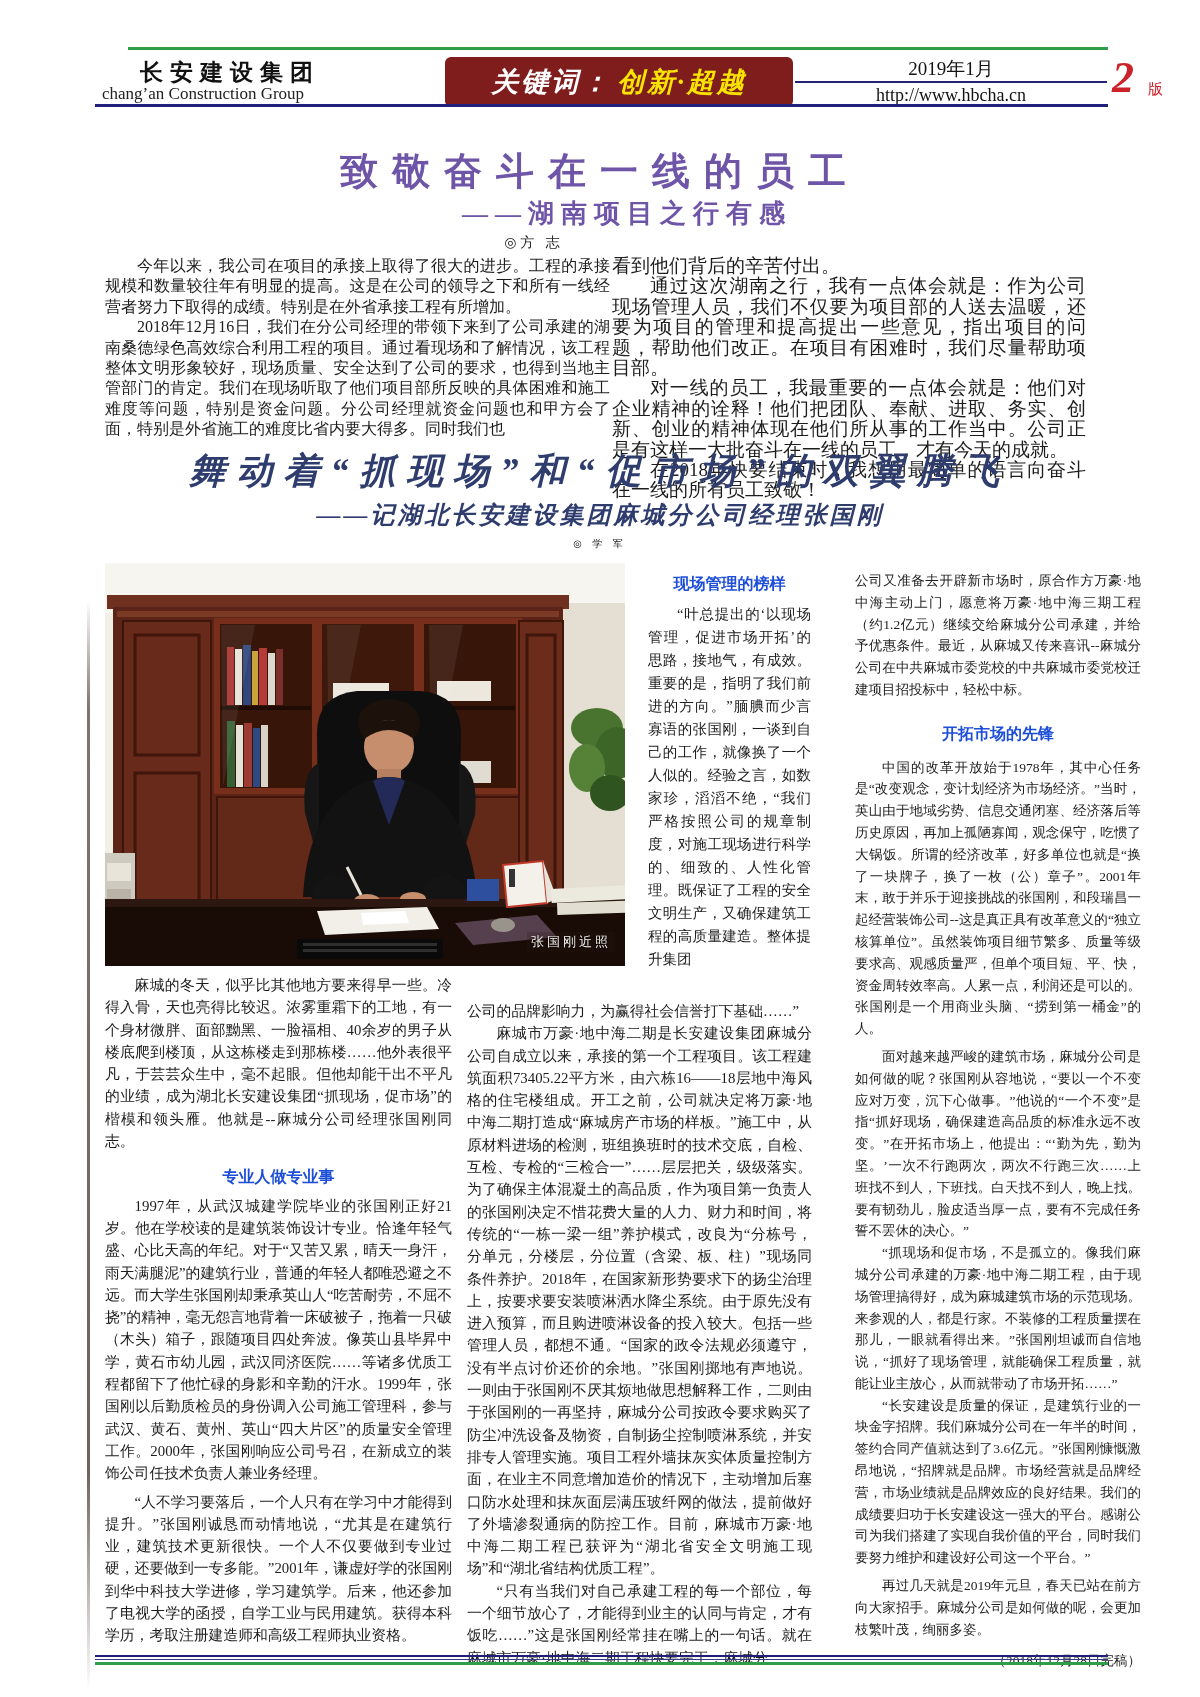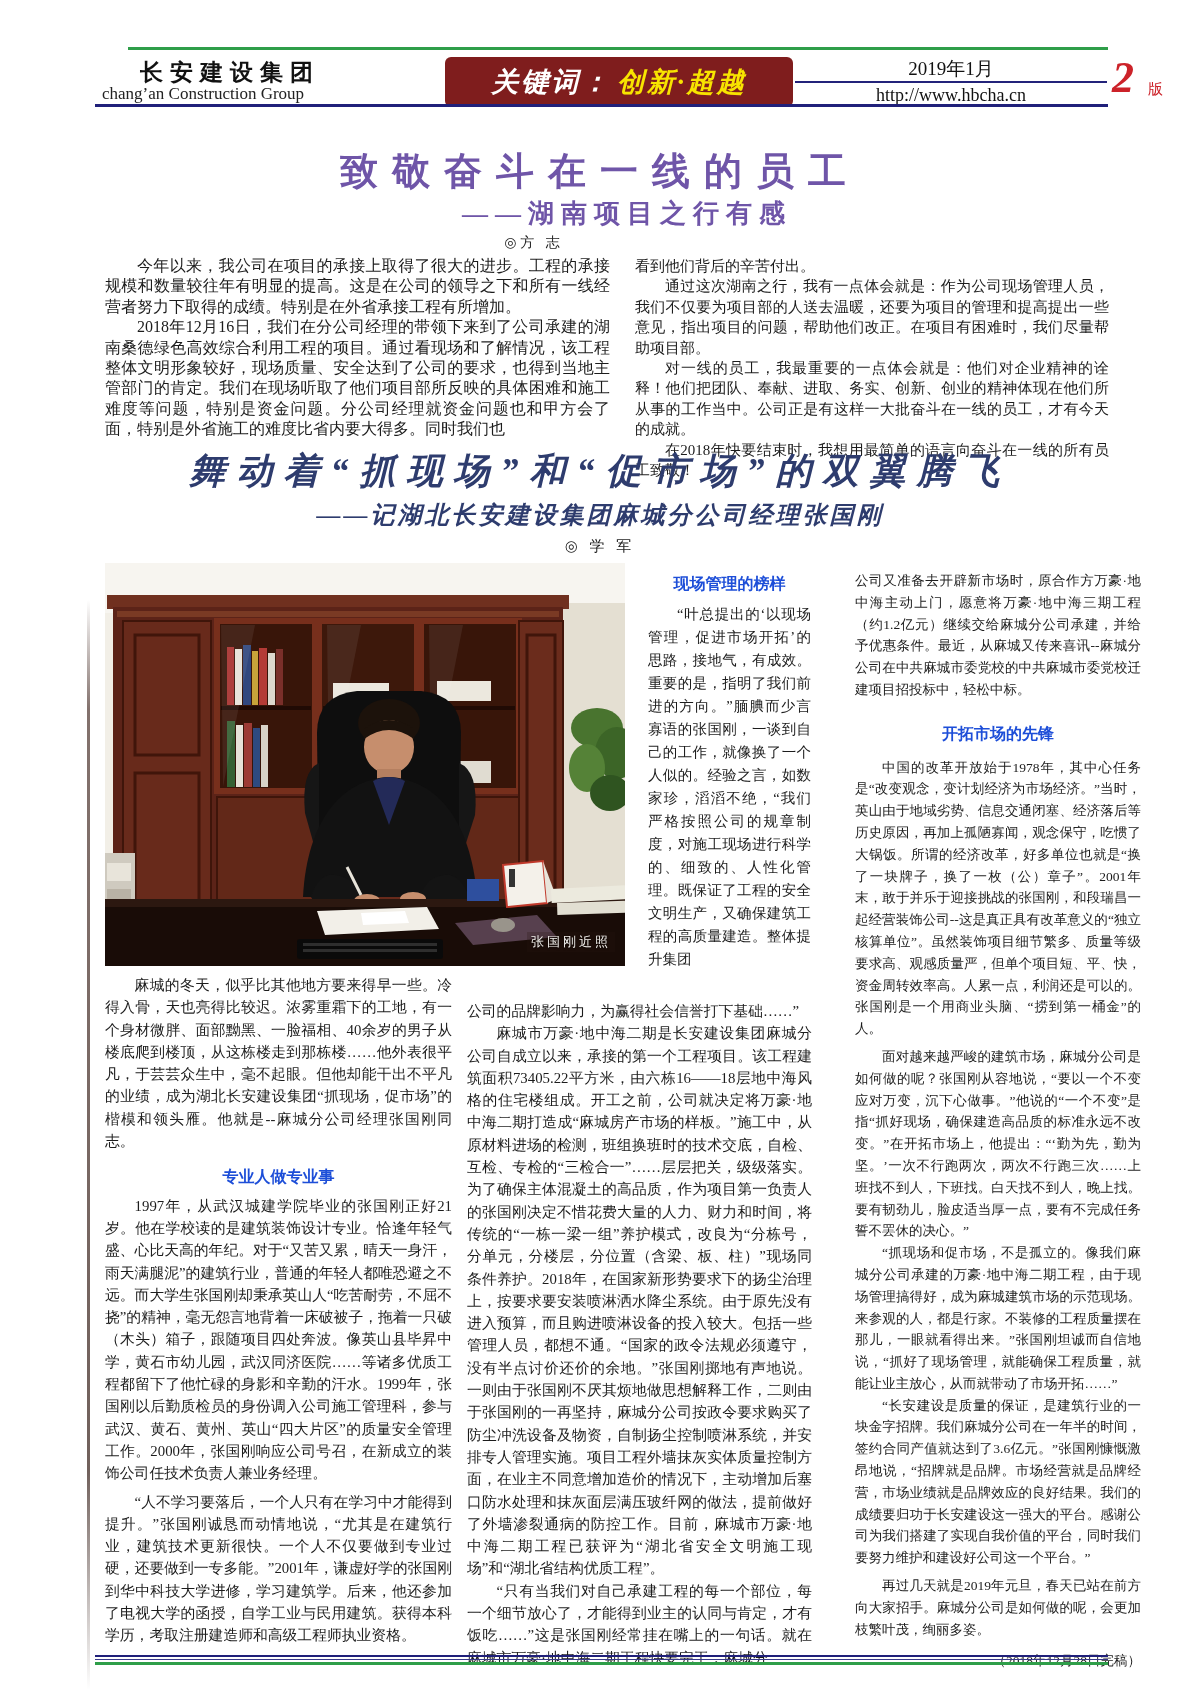--- a/index.html
+++ b/index.html
@@ -27,28 +27,28 @@
   #a1-title{position:absolute;left:0;top:146px;width:1200px;text-align:center;
     font-size:38px;font-weight:bold;letter-spacing:14px;color:#6f55a8;}
   #a1-subtitle{position:absolute;left:0;top:196px;width:1200px;text-align:center;
     font-size:26px;font-weight:bold;letter-spacing:7px;color:#6f55a8;margin-left:27px;}
   #a1-author{position:absolute;left:0;top:234px;width:1068px;text-align:center;
     font-size:14px;letter-spacing:4px;color:#222;}
   .bodycol{position:absolute;text-align:justify;}
   .bodycol p{margin:0;}
   .ind{text-indent:2em;}
   #a1-col-left{left:105px;top:256px;width:505px;font-size:16px;line-height:20.4px;}
-  #a1-col-right{left:635px;top:256px;width:474px;font-size:15px;line-height:20.4px;}
+  #a1-col-right{left:612px;top:256px;width:474px;font-size:19px;line-height:20.4px;}
   
   #a2-title{position:absolute;left:0;top:447px;width:1200px;text-align:center;
     font-size:36px;font-weight:bold;font-style:italic;letter-spacing:11px;color:#2e3c6e;}
   #a2-subtitle{position:absolute;left:0;top:499px;width:1200px;text-align:center;
     font-size:24px;font-weight:bold;font-style:italic;letter-spacing:3px;color:#2e3c6e;}
   #a2-author{position:absolute;left:0;top:537px;width:1200px;text-align:center;
-    font-size:15px;letter-spacing:4px;color:#222;}
+    font-size:10px;letter-spacing:4px;color:#222;}
   #photo{position:absolute;left:105px;top:563px;width:520px;height:403px;background:#a16207;}
   #photo-caption{position:absolute;right:10px;bottom:14px;color:#f4f2ee;font-size:13px;letter-spacing:3px;
     text-shadow:0 1px 2px rgba(0,0,0,.8);background:rgba(40,20,14,.25);padding:1px 4px;}
   .col-heading{text-align:center;font-weight:bold;font-size:16px;color:#1d4ed8;margin:10px 0 8px 0;text-indent:0;}
   #a2-col3{left:648px;top:570px;width:163px;font-size:14.5px;line-height:23px;}
   #a2-col3 .col-heading{margin:2px 0 8px 0;}
   #a2-col4{left:823px;top:570px;width:286px;font-size:13.5px;line-height:21.8px;margin-left:32px;}
   #a2-col4 .col-heading{margin:22px 0 12px 0;}
   #a2-col1{left:105px;top:974px;width:347px;font-size:14.8px;line-height:22.3px;}
   #a2-col1 .col-heading{margin:14px 0 6px 0;}

